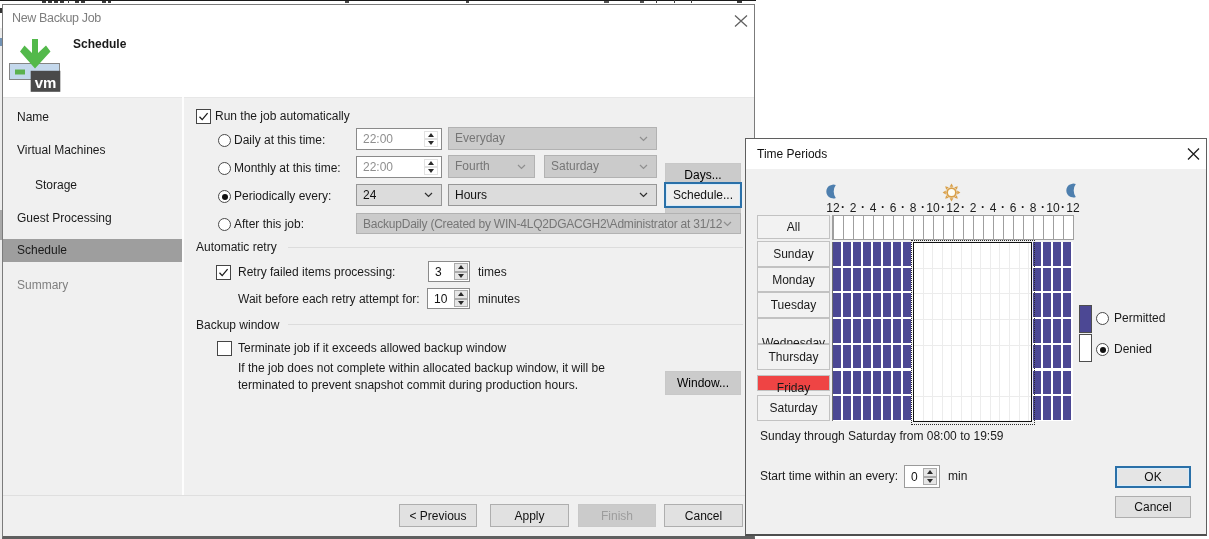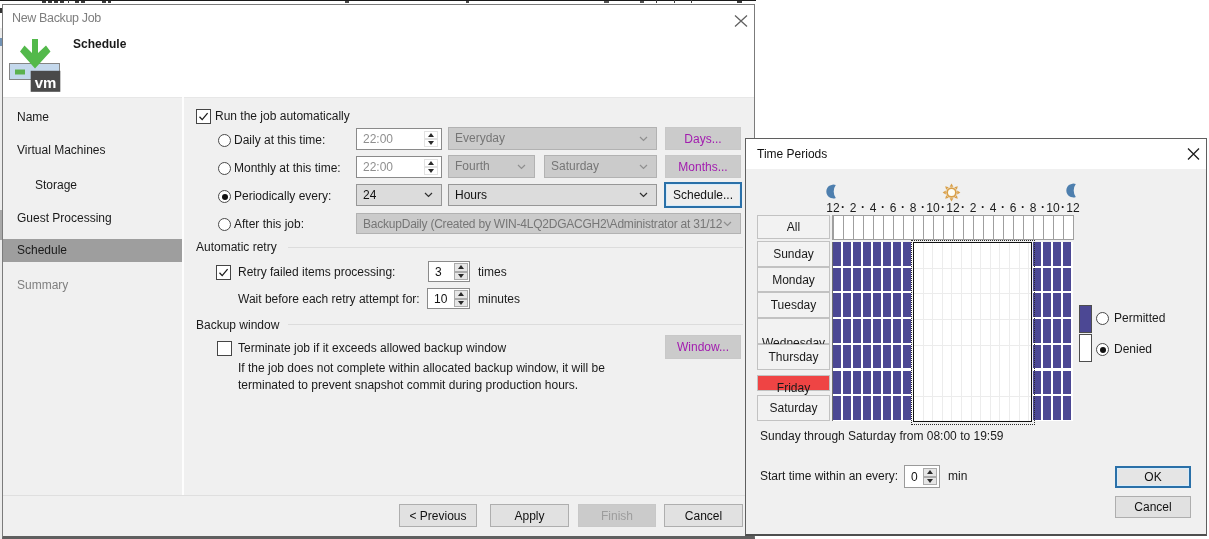--- a/index.html
+++ b/index.html
@@ -27,21 +27,21 @@
   .tri-u{position:absolute;left:50%;top:50%;margin:-2px 0 0 -3px;width:0;height:0;border-left:3px solid transparent;border-right:3px solid transparent;border-bottom:4px solid #2a2a2a;}
   .tri-d{position:absolute;left:50%;top:50%;margin:-2px 0 0 -3px;width:0;height:0;border-left:3px solid transparent;border-right:3px solid transparent;border-top:4px solid #2a2a2a;}
   .combo{position:absolute;box-sizing:border-box;font-size:12px;}
   .combo .v{position:absolute;left:6px;top:3px;white-space:nowrap;overflow:hidden;}
   .combo svg{position:absolute;right:8px;top:50%;margin-top:-3px;}
   .combo.dis{background:#cbcbcb;border:1px solid #b2b2b2;color:#767676;}
   .combo.en{background:#dcdcdc;border:1px solid #979797;color:#111;}
   .combo.gr{background:#dcdcdc;border:1px solid #979797;color:#111;}
   .btn{position:absolute;background:#e1e1e1;border:1px solid #aeaeae;box-sizing:border-box;font-size:12px;color:#111;text-align:center;}
   .btn.dis{background:#cbcbcb;border-color:#c8c8c8;color:#9d9d9d;}
-  .btn.dis2{background:#cbcbcb;border-color:#c8c8c8;color:#a21caf;}
+  .btn.dis2{background:#cbcbcb;border-color:#c8c8c8;color:#000000;margin-top:36px;}
   .btn.foc{border:2px solid #2a70a8;box-shadow:inset 0 0 0 1px #d7ecfb;}
   .btn .l{position:absolute;left:0;right:0;top:50%;transform:translateY(-50%);}
   .grpline{position:absolute;height:1px;background:#dcdcdc;}
 </style>
 </head>
 <body>
 <div id="stage">
 
   <div class="abs" style="left:0;top:0;width:756px;height:1px;background:#1a1a1a;"></div>
   <div class="abs" style="left:42px;top:1px;width:4px;height:2px;background:#3d3d3d;"></div>

